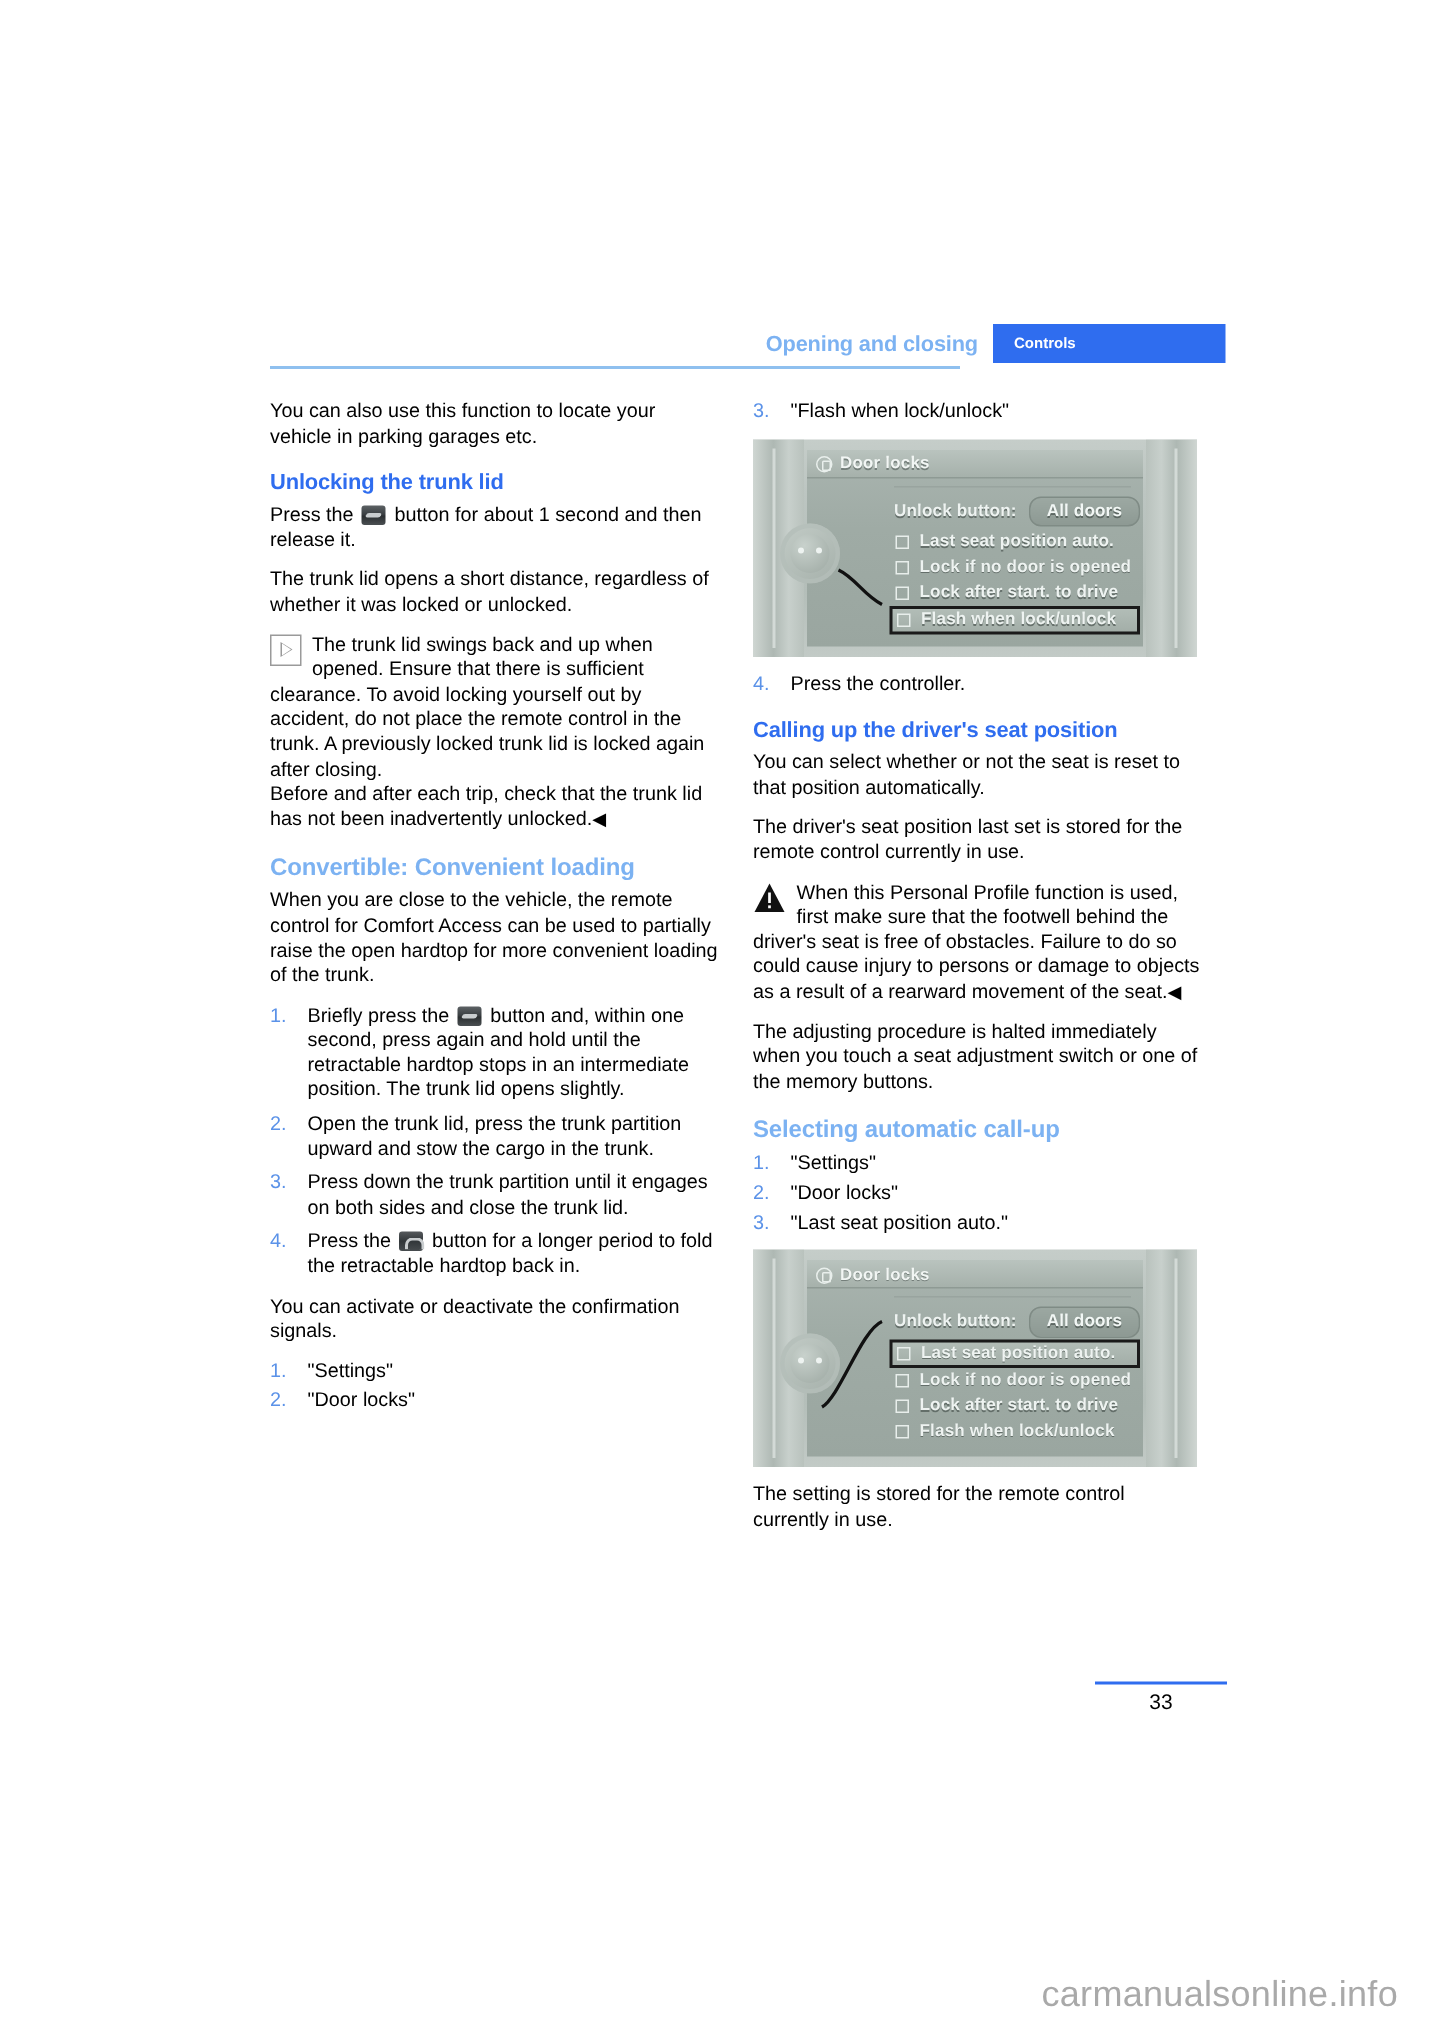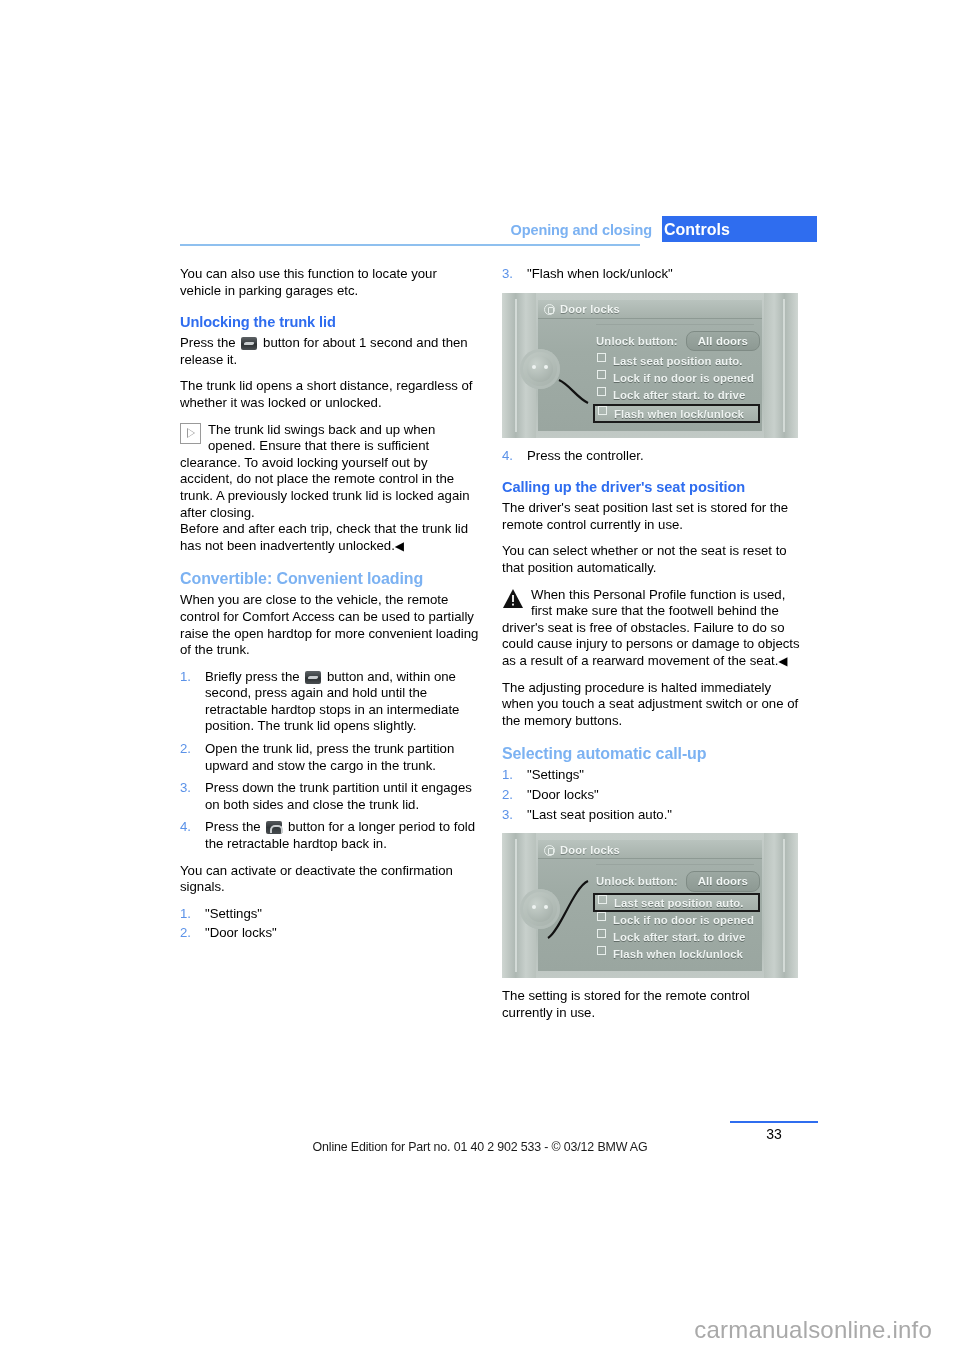--- a/index.html
+++ b/index.html
@@ -18,22 +18,22 @@
   
   .header {
     position:absolute; left:180px; top:216px; width:637px; height:30px;
   }
   .header-inner { display:flex; justify-content:flex-end; align-items:stretch; height:26px; }
   .chapter-title {
     color:#7cb2f2; font-size:14.5px; font-weight:bold; letter-spacing:-0.1px;
     padding:4px 10px 0 0; line-height:20px; white-space:nowrap;
   }
   .section-tab {
-    background:#2f6def; color:#fff; font-size:16px; font-weight:bold;
-    padding:4px 14px 0 2px; line-height:20px; white-space:nowrap;
+    background:#2f6def; color:#fff; font-size:10px; font-weight:bold;
+    padding:4px 14px 0 14px; line-height:20px; white-space:nowrap;
     min-width:155px;
   }
   .header-rule {
     position:absolute; left:180px; top:244px; width:460px; height:2px;
     background:#8fc0ef;
   }
 
   
   .col { position:absolute; width:300px; font-size:13.2px; line-height:16.6px; }
   .col-left { left:180px; top:266px; }
@@ -160,21 +160,21 @@
     font-size:11.4px; font-weight:bold; color:#eef3f1; letter-spacing:.1px;
     text-shadow:0 1px 0 rgba(75,85,81,.7);
   }
   .id-value {
     background:linear-gradient(#9ca8a2,#8d9993); border:1px solid #7f8b85;
     border-radius:8px; padding:1px 11px;
     font-size:11.4px; font-weight:bold; color:#f2f7f5; letter-spacing:.1px;
     text-shadow:0 1px 0 rgba(70,80,76,.7);
   }
   .id-item {
-    display:flex; align-items:flex-start; gap:7px; height:17px; padding:0 0 0 1px;
+    display:flex; align-items:center; gap:7px; height:17px; padding:0 0 0 1px;
     position:relative;
   }
   .id-check {
     width:9px; height:9px; border:1.5px solid #e8eeeb; flex:none;
   }
   .id-item .id-label { font-weight:bold; }
   .id-item.sel {
     border:2px solid #1a1a1a; background:linear-gradient(#b2bdb7,#a3aea8);
     margin-left:-3px; padding-left:3px; margin-right:2px; height:19px;
   }
@@ -339,22 +339,22 @@
 
     <ol class="steps compact">
       <li>
         <span class="num">4.</span>
         <span>Press the controller.</span>
       </li>
     </ol>
 
     <h2 class="head-main">Calling up the driver's seat position</h2>
 
+    <p>You can select whether or not the seat is reset to that position automatically.</p>
     <p>The driver's seat position last set is stored for the remote control currently in use.</p>
-    <p>You can select whether or not the seat is reset to that position automatically.</p>
 
     <div class="note-block">
       <span class="icon">
         <svg class="icon-warn" viewBox="0 0 22 21">
           <polygon points="11,1 21,20 1,20" fill="#111"></polygon>
           <rect x="10.1" y="7" width="1.8" height="7" fill="#fff"></rect>
           <rect x="10.1" y="15.6" width="1.8" height="1.9" fill="#fff"></rect>
         </svg>
       </span>
       <div class="body">
@@ -424,16 +424,15 @@
         <div class="dot l"></div>
           <div class="dot r"></div>
       </div>
     </div>
 
     <p>The setting is stored for the remote control currently in use.</p>
   </div>
 
   <div class="page-rule"></div>
   <div class="page-number">33</div>
-  <div class="footer-text">Online Edition for Part no. 01 40 2 902 533 - © 03/12 BMW AG</div>
   <div class="watermark">carmanualsonline.info</div>
 
 </div>
 
 </body></html>

